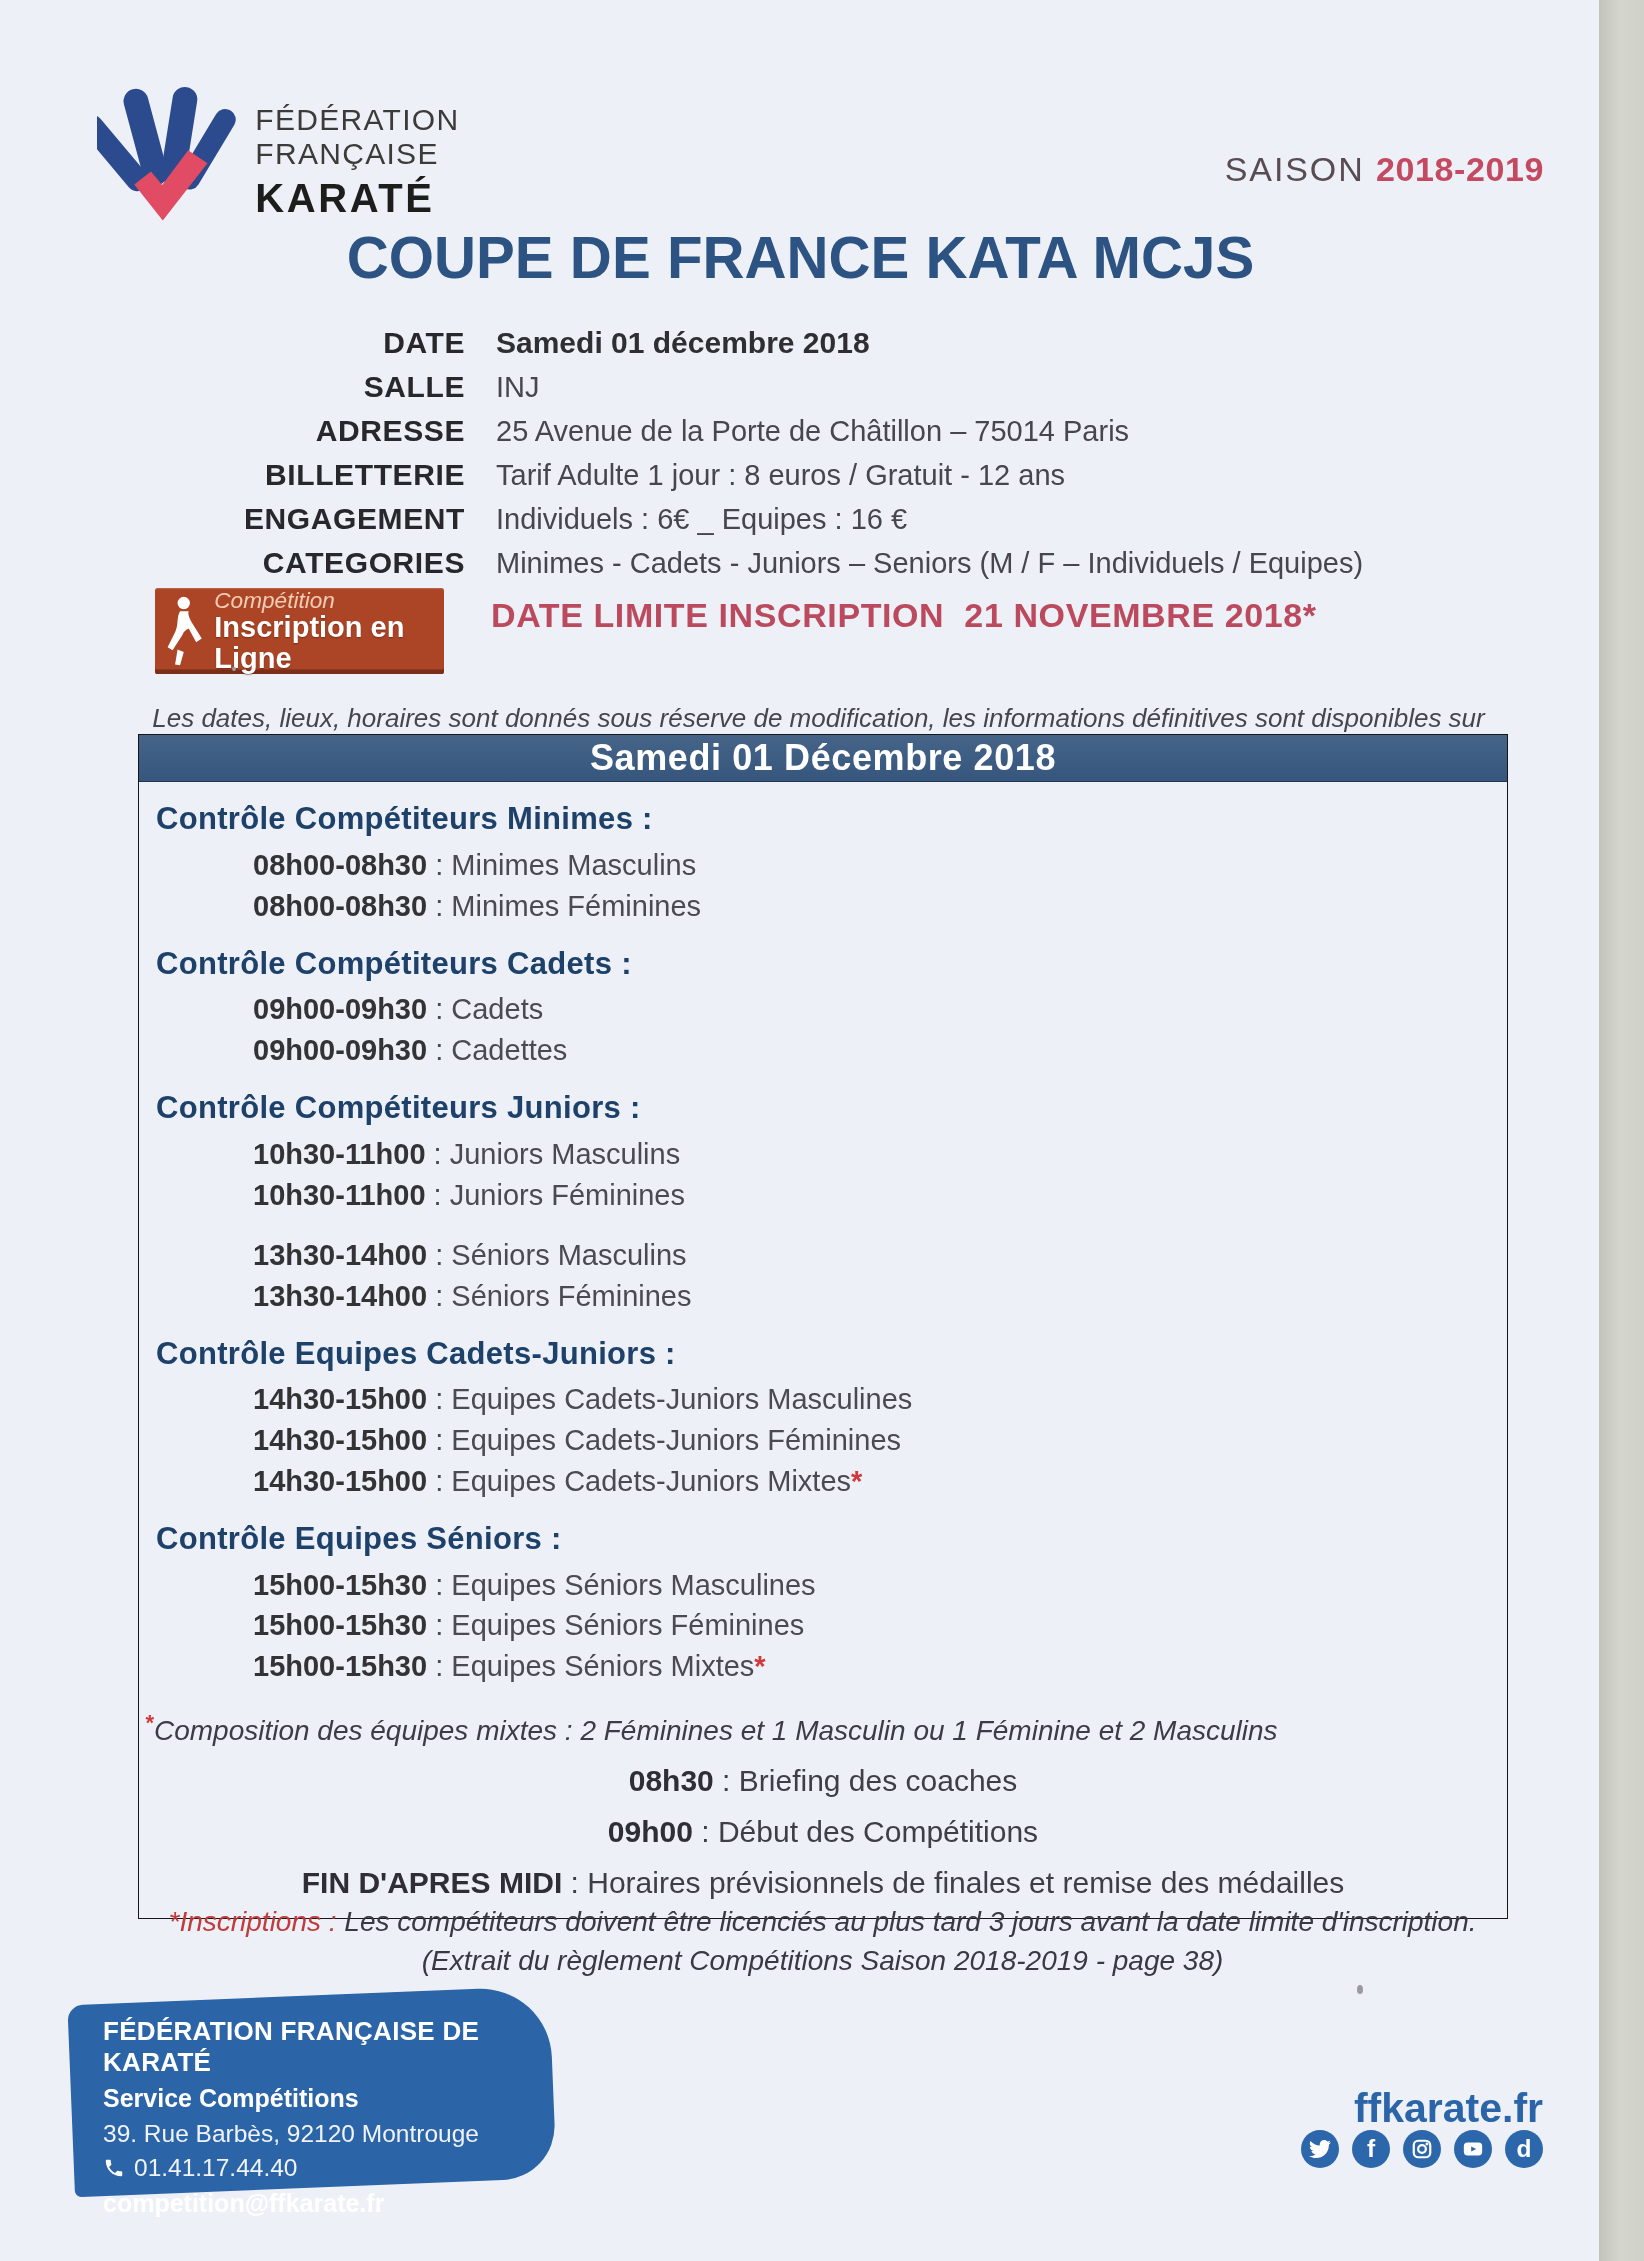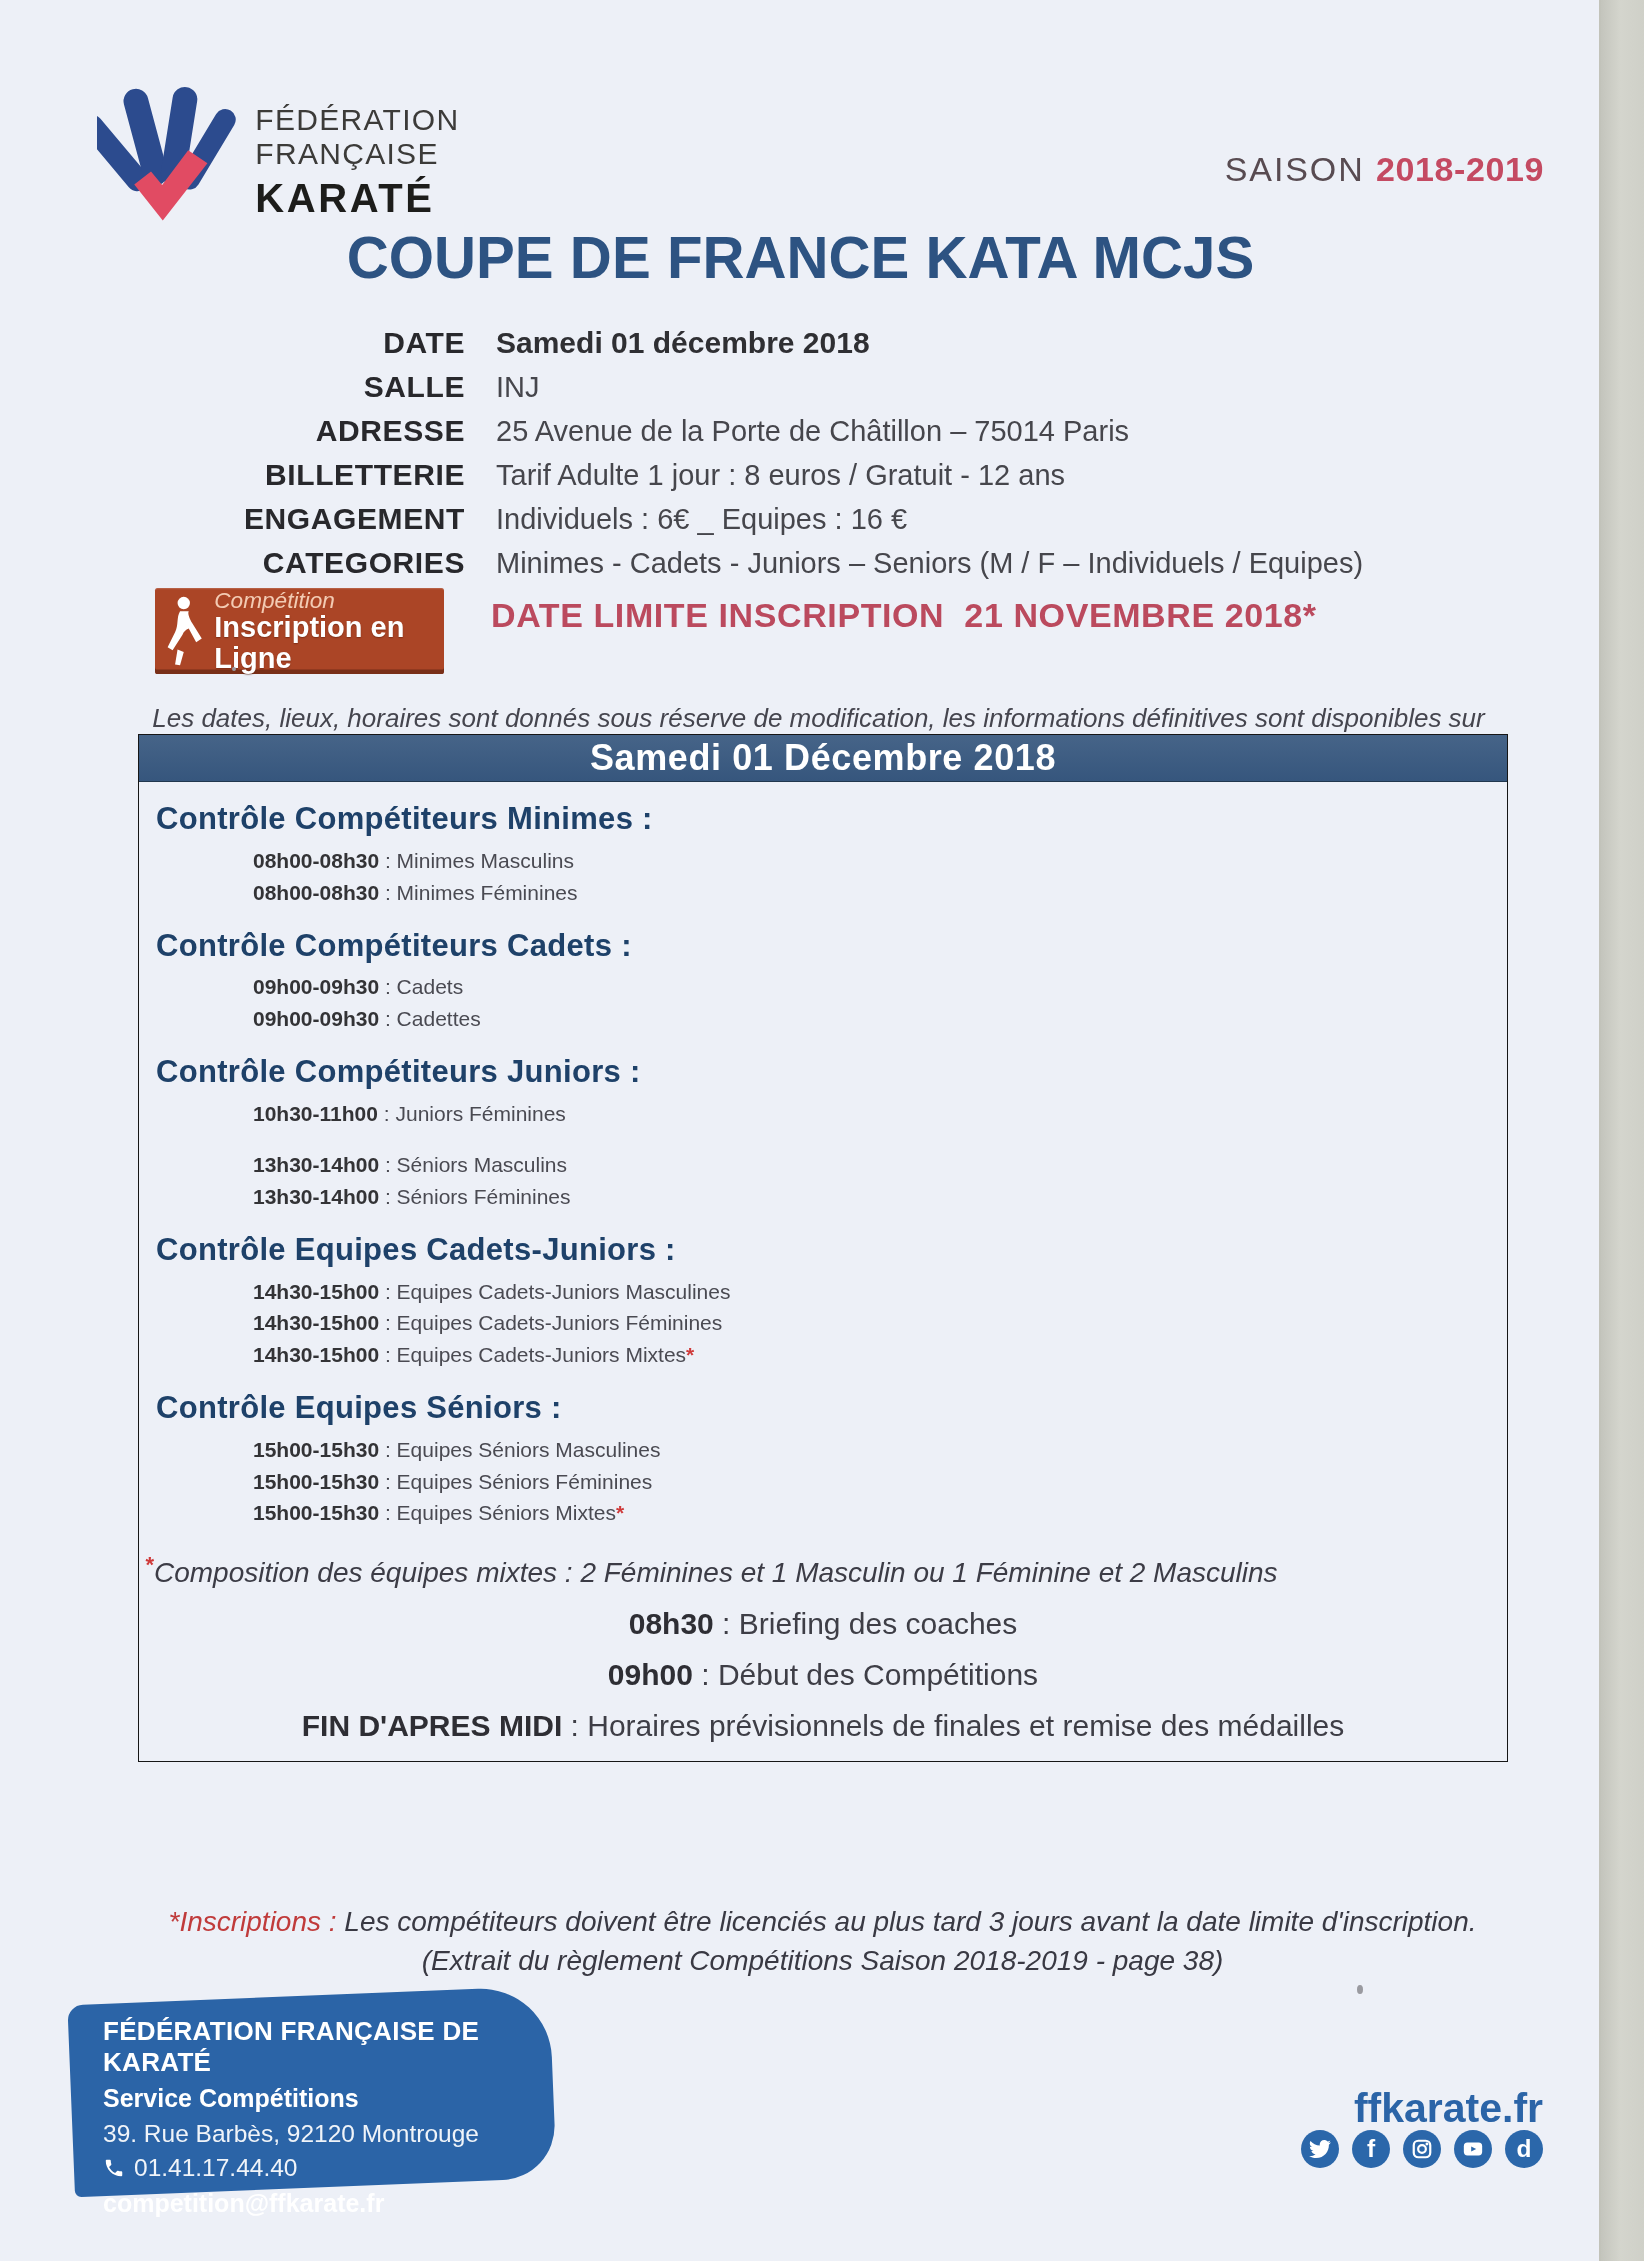--- a/index.html
+++ b/index.html
@@ -52,21 +52,21 @@
   
   .schedule-box{position:absolute;left:138px;top:734px;width:1368px;border:1.9px solid #161616;
                 padding-bottom:18px;background:rgba(255,255,255,.0);}
   .band{height:46px;background:linear-gradient(180deg,#466488,#36567d);display:flex;
         align-items:center;justify-content:center;font-size:36px;font-weight:bold;color:#fff;
         letter-spacing:0.6px;border-bottom:1.3px solid #21374e;}
   .sections{padding-left:17px;}
   .sec{margin-top:19.3px;}
   .sec-title{font-size:31px;font-weight:bold;color:#1e4169;letter-spacing:0.3px;}
   .entries{margin-top:7.7px;}
-  .entry{padding:3.9px 0 3.9px 97px;font-size:21px;color:#4a4a52;}
+  .entry{padding:3.9px 0 3.9px 97px;font-size:29px;color:#4a4a52;}
   .entry-time{font-weight:bold;color:#333336;}
   .star{color:#cf3a3a;font-weight:bold;}
   .mixed-note{margin-top:23px;padding-left:6.4px;font-size:28px;font-style:italic;color:#3c3c46;}
   .mixed-note .star{font-style:normal;vertical-align:super;font-size:22px;}
   .cline{margin-top:17px;text-align:center;font-size:30px;color:#3e3e46;}
   .cline b{color:#2e2e34;}
 
   
   .inscriptions{position:absolute;top:1902px;left:126px;width:1393px;text-align:center;
                 font-style:italic;font-size:28px;line-height:1.4;color:#393943;}
@@ -191,20 +191,23 @@
 
     <div class="entry">
       <span class="entry-time">09h00-09h30</span><span class="entry-sep"> : </span><span class="entry-label">Cadettes</span>
     </div>
   </div>
     </div>
 
     <div class="sec">
       <div class="sec-title">Contrôle Compétiteurs Juniors :</div>
       <div class="entries">
+    <div class="entry">
+      <span class="entry-time">10h30-11h00</span><span class="entry-sep"> : </span><span class="entry-label">Juniors Masculins</span>
+    </div>
 
     <div class="entry">
       <span class="entry-time">10h30-11h00</span><span class="entry-sep"> : </span><span class="entry-label">Juniors Féminines</span>
     </div>
   </div>
     </div>
 
     <div class="sec">
       <div class="entries">
     <div class="entry">

